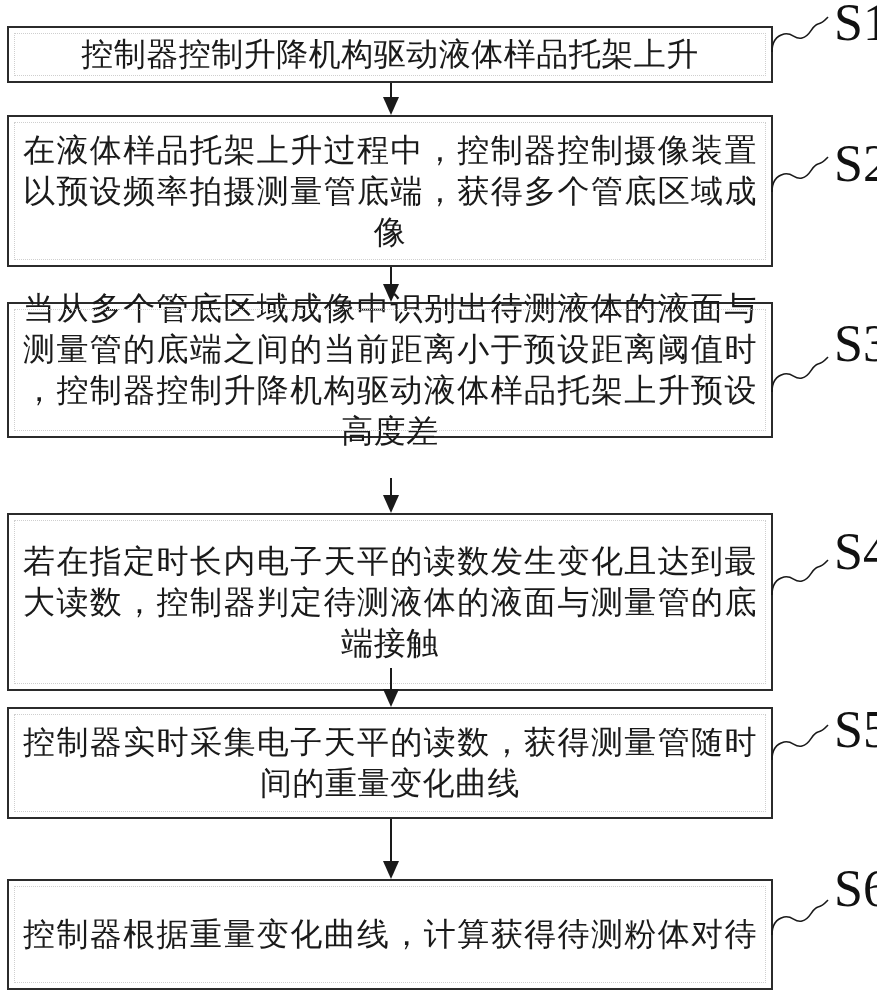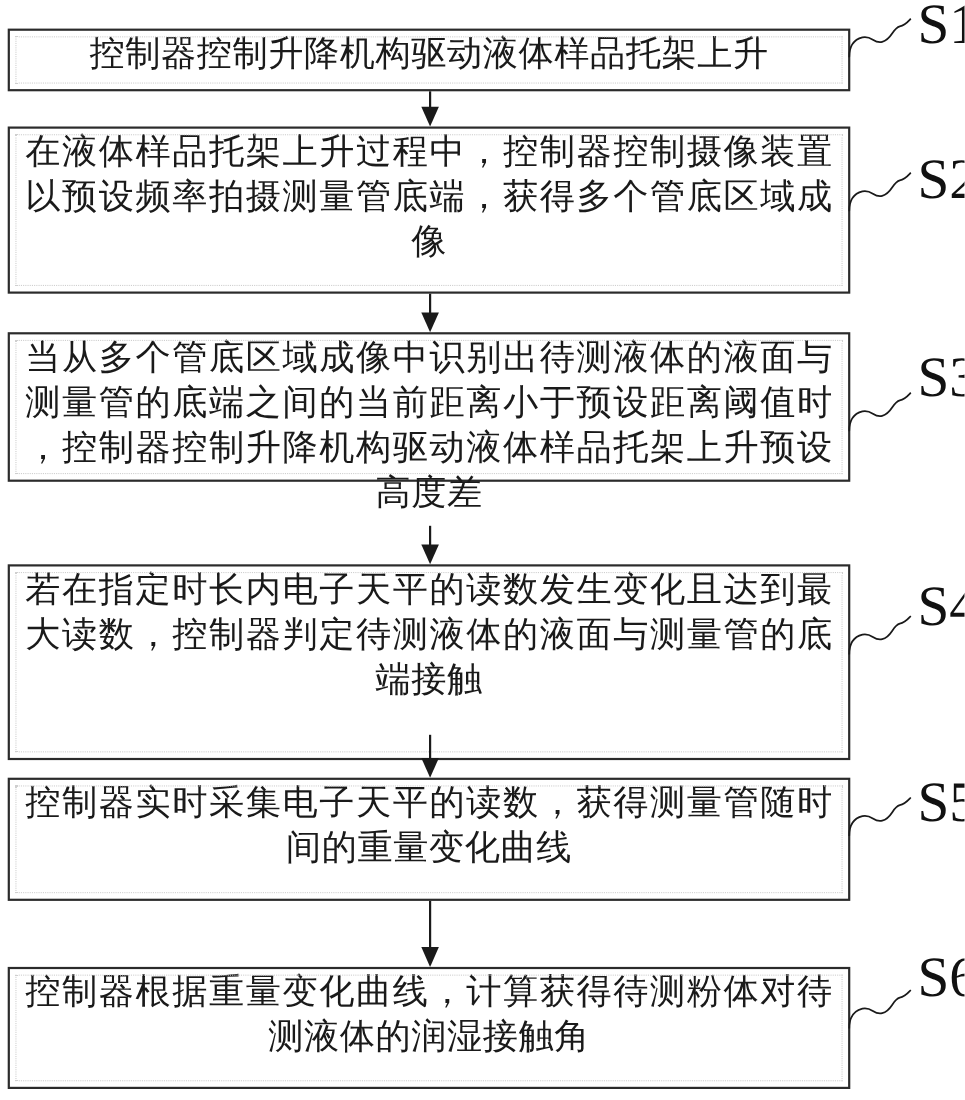--- a/index.html
+++ b/index.html
@@ -14,20 +14,21 @@
   }
   .fbox {
     position: absolute;
     left: 7px;
     width: 766px;
     box-sizing: border-box;
     border: 2px solid #2b2b2b;
     background: #ffffff;
     display: flex;
     flex-direction: column;
+    justify-content: center;
     padding: 0 14px;
   }
   
   .fbox::after {
     content: "";
     position: absolute;
     inset: 5px;
     border: 1px dotted #cfcfcf;
     pointer-events: none;
   }
@@ -140,20 +141,19 @@
   <svg class="leader" style="top:723px;" viewBox="0 0 58 38">
     <path d="M1,37 C1,27 5,21 13,19 C22,17 23,25 31,23 C40,21 40,11 47,9 C52,8 55,4 57,2" fill="none" stroke="#1a1a1a" stroke-width="1.6"></path>
   </svg>
   <div class="arrow" style="top:819px;height:60px;">
     <div class="shaft" style="height:43px;"></div>
     <div class="head"></div>
   </div>
 
   <div class="fbox" style="top:879px;height:111px;">
     <div class="bline">控制器根据重量变化曲线，计算获得待测粉体对待</div>
-    <div class="bline last">测液体的润湿接触角</div>
   </div>
   <div class="s-label" style="top:870px;">S6</div>
   <svg class="leader" style="top:898px;" viewBox="0 0 58 38">
     <path d="M1,37 C1,27 5,21 13,19 C22,17 23,25 31,23 C40,21 40,11 47,9 C52,8 55,4 57,2" fill="none" stroke="#1a1a1a" stroke-width="1.6"></path>
   </svg>
 
 </div>
 
 </body></html>

